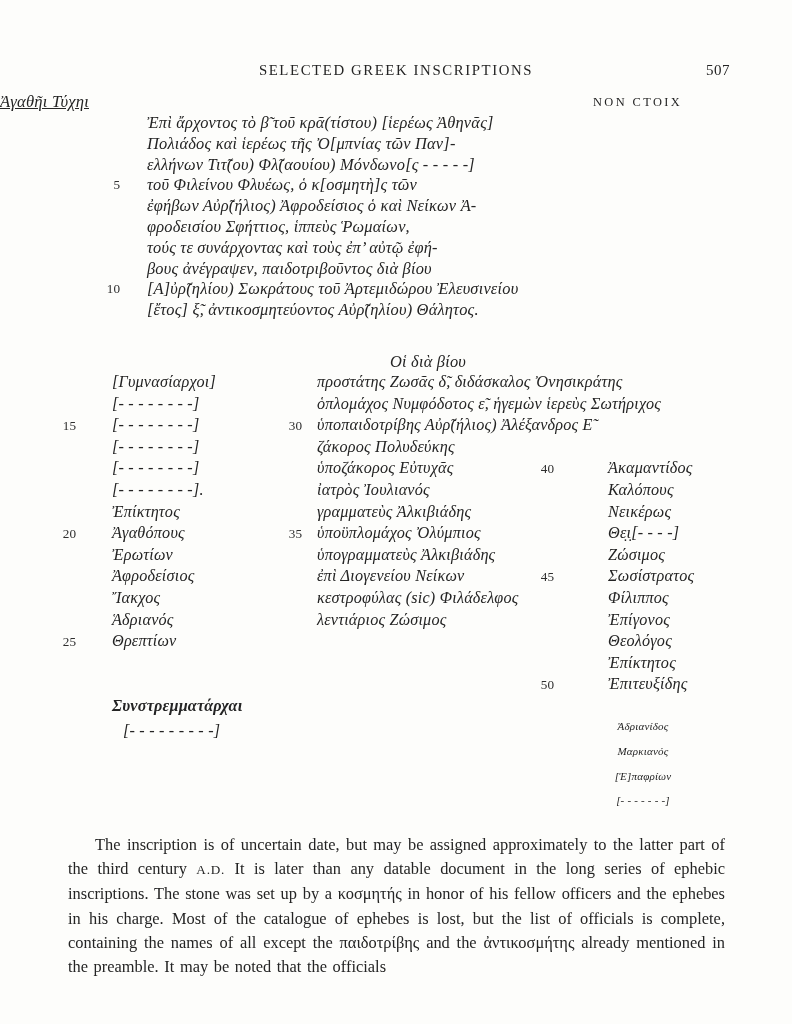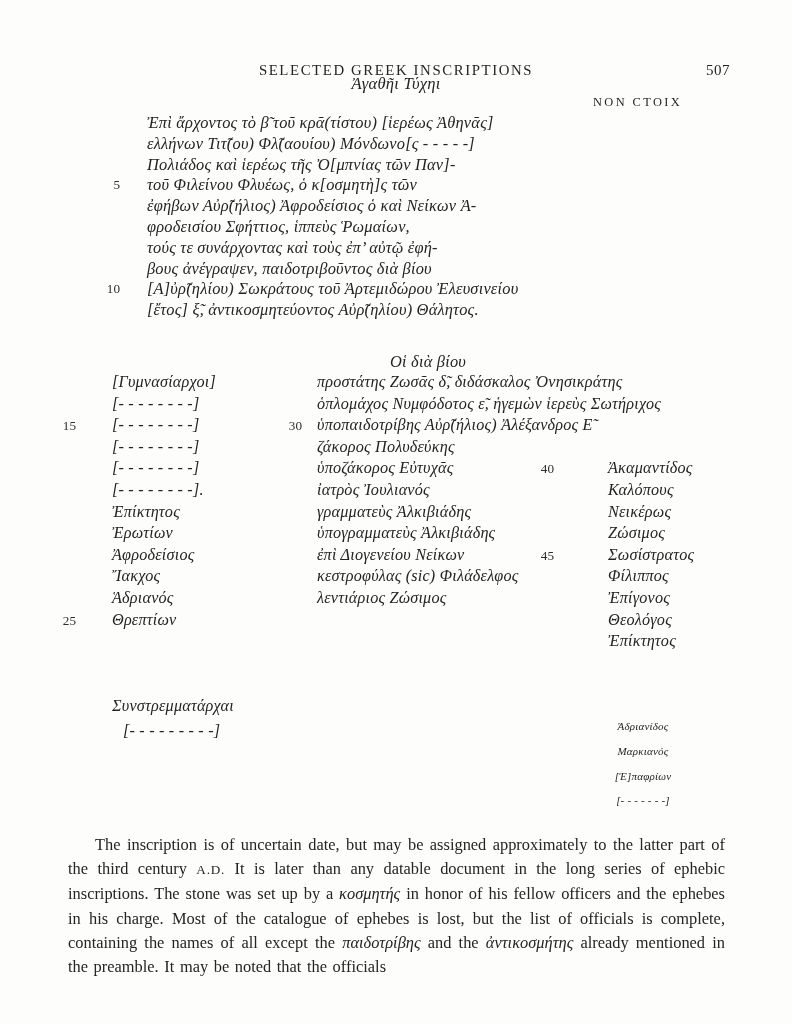--- a/index.html
+++ b/index.html
@@ -10,73 +10,73 @@
   }
   .greek{font-style:italic;letter-spacing:.2px;}
   .num{font-style:normal;font-size:13.2px;color:#2e2e2e;}
 
   
   .running-head{position:absolute;top:62px;left:0;width:100%;text-align:center;
     font-size:14.8px;letter-spacing:1.6px;}
   .page-number{position:absolute;top:62px;right:62px;font-size:15px;letter-spacing:.5px;}
 
   
-  .dedication{position:absolute;top:74px;left:0;width:100%;text-align:center;font-size:16.6px;}
+  .dedication{position:absolute;top:92px;left:0;width:100%;text-align:left;font-size:16.6px;text-decoration:underline;}
   .stoich-note{position:absolute;top:95px;left:593px;font-size:12.4px;letter-spacing:2.4px;}
 
   
   .inscription{position:absolute;top:113px;left:0;width:100%;}
   .insc-line{position:relative;height:20.8px;font-size:16.4px;}
   .insc-num{position:absolute;left:92px;width:28px;text-align:right;top:2px;}
   .insc-text{position:absolute;left:147px;white-space:nowrap;text-align:right;}
 
   
   .officials-heading{position:absolute;top:352px;left:390px;font-size:16.4px;}
   .officials-rows{position:absolute;top:373px;left:0;width:100%;}
   .off-row{position:relative;height:21.6px;font-size:16.2px;padding-left:44px;}
   .off-lnum{position:absolute;left:48px;width:28px;text-align:right;top:2px;}
   .off-left{position:absolute;left:112px;white-space:nowrap;}
   .off-mnum{position:absolute;left:272px;width:30px;text-align:right;top:2px;}
   .off-mid{position:absolute;left:317px;white-space:nowrap;}
   .off-rnum{position:absolute;left:524px;width:30px;text-align:right;top:2px;}
   .off-right{position:absolute;left:608px;white-space:nowrap;}
 
   
-  .syn-heading{position:absolute;top:697px;left:112px;font-size:16.2px;}
+  .syn-heading{position:absolute;top:697px;left:112px;font-size:16.2px;font-weight:bold;}
   .syn-lacuna{position:absolute;top:722px;left:123px;font-size:16.2px;}
 
   
   .tribe2{position:absolute;top:720px;left:568px;width:150px;text-align:center;font-size:11px;}
   .tribe2-item{height:24.8px;}
 
   
   .commentary{position:absolute;top:833px;left:68px;width:657px;margin:0;
     font-size:16.4px;line-height:24.2px;text-align:justify;text-indent:27px;
     word-spacing:1.5px;}
-  .seg-greek{font-style:italic;}
+  .seg-greek{}
   .seg-smallcaps{font-size:13.2px;letter-spacing:.8px;}
 </style>
 </head>
 <body>
 
 <div class="running-head">SELECTED GREEK INSCRIPTIONS</div>
 <div class="page-number">507</div>
 
 <div class="dedication greek">Ἀγαθῆι Τύχηι</div>
 <div class="stoich-note">NON CTOIX</div>
 
 <div class="inscription" id="inscription-lines">
     <div class="insc-line">
       <span class="insc-text greek">Ἐπὶ ἄρχοντος τὸ β̃ τοῦ κρᾶ(τίστου) [ἱερέως Ἀθηνᾶς]</span>
     </div>
     <div class="insc-line">
-      <span class="insc-text greek">ελλήνων Τιτ̃(ου) Φλ̃(αουίου) Μόνδωνο[ς - - - - -]</span>
+      <span class="insc-text greek">Πολιάδος καὶ ἱερέως τῆς Ὀ[μπνίας τῶν Παν]-</span>
     </div>
     <div class="insc-line">
-      <span class="insc-text greek">Πολιάδος καὶ ἱερέως τῆς Ὀ[μπνίας τῶν Παν]-</span>
+      <span class="insc-text greek">ελλήνων Τιτ̃(ου) Φλ̃(αουίου) Μόνδωνο[ς - - - - -]</span>
     </div>
     <div class="insc-line">
       <span class="insc-num num">5</span>
       <span class="insc-text greek">τοῦ Φιλείνου Φλυέως, ὁ κ[οσμητὴ]ς τῶν</span>
     </div>
     <div class="insc-line">
       <span class="insc-text greek">ἐφήβων Αὐρ̃(ήλιος) Ἀφροδείσιος ὁ καὶ Νείκων Ἀ-</span>
     </div>
     <div class="insc-line">
       <span class="insc-text greek">φροδεισίου Σφήττιος, ἱππεὺς Ῥωμαίων,</span>
@@ -126,20 +126,27 @@
       <span class="off-left greek">[- - - - - - - -].</span>
       <span class="off-mid greek">ἰατρὸς Ἰουλιανός</span>
       <span class="off-right greek">Καλόπους</span>
     </div>
     <div class="off-row">
       <span class="off-left greek">Ἐπίκτητος</span>
       <span class="off-mid greek">γραμματεὺς Ἀλκιβιάδης</span>
       <span class="off-right greek">Νεικέρως</span>
     </div>
     <div class="off-row">
+      <span class="off-lnum num">20</span>
+      <span class="off-left greek">Ἀγαθόπους</span>
+      <span class="off-mnum num">35</span>
+      <span class="off-mid greek">ὑποϋπλομάχος Ὀλύμπιος</span>
+      <span class="off-right greek">Θε̣ι̣[- - - -]</span>
+    </div>
+    <div class="off-row">
       <span class="off-left greek">Ἐρωτίων</span>
       <span class="off-mid greek">ὑπογραμματεὺς Ἀλκιβιάδης</span>
       <span class="off-right greek">Ζώσιμος</span>
     </div>
     <div class="off-row">
       <span class="off-left greek">Ἀφροδείσιος</span>
       <span class="off-mid greek">ἐπὶ Διογενείου Νείκων</span>
       <span class="off-rnum num">45</span>
       <span class="off-right greek">Σωσίστρατος</span>
     </div>
@@ -154,20 +161,24 @@
       <span class="off-right greek">Ἐπίγονος</span>
     </div>
     <div class="off-row">
       <span class="off-lnum num">25</span>
       <span class="off-left greek">Θρεπτίων</span>
       <span class="off-right greek">Θεολόγος</span>
     </div>
     <div class="off-row">
       <span class="off-right greek">Ἐπίκτητος</span>
     </div>
+    <div class="off-row">
+      <span class="off-rnum num">50</span>
+      <span class="off-right greek">Ἐπιτευξίδης</span>
+    </div>
   </div>
 
 <div class="syn-heading greek">Συνστρεμματάρχαι</div>
 <div class="syn-lacuna greek">[- - - - - - - - -]</div>
 
 <div class="tribe2" id="tribe2-list">
     <div class="tribe2-item greek">Ἁδριανίδος</div>
     <div class="tribe2-item greek">Μαρκιανός</div>
     <div class="tribe2-item greek">[Ἐ]παφρίων</div>
     <div class="tribe2-item greek">[- - - - - - -]</div>

